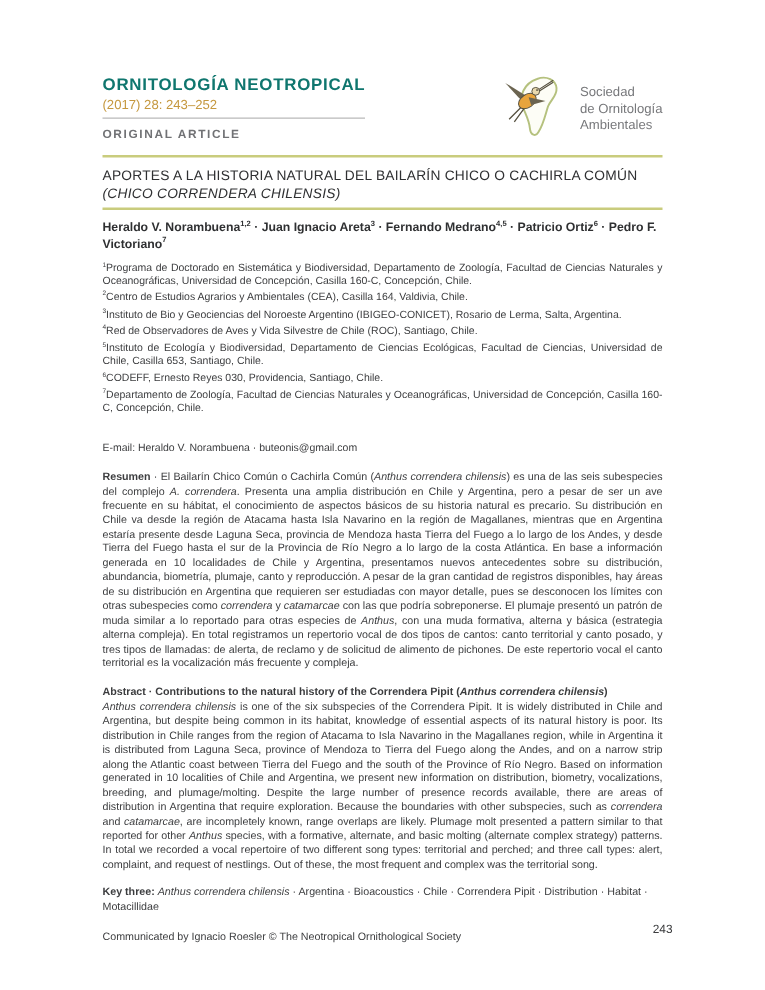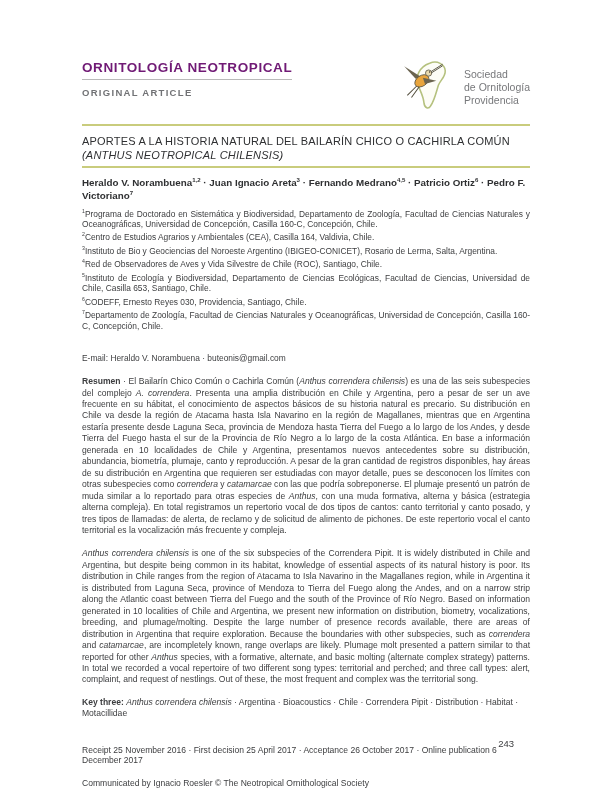--- a/index.html
+++ b/index.html
@@ -12,21 +12,21 @@
     font-family:"Liberation Sans","DejaVu Sans",sans-serif;
     color:var(--text,#3c3d3f);
     overflow:hidden;
   }
   .i{font-style:italic;}
   .b{font-weight:700;}
   sup{font-size:0.62em;vertical-align:super;line-height:0;}
 
   
   .hdr{display:flex;justify-content:space-between;align-items:flex-start;height:64px;}
-  .journal-name{font-size:13.5px;font-weight:700;letter-spacing:0.6px;color:#701a75;}
+  .journal-name{font-size:13.5px;font-weight:700;letter-spacing:0.6px;color:#0f766e;}
   .citation{font-size:10.5px;margin-top:3px;color:var(--citation,#c5983f);}
   .citation-rule{width:210px;height:1px;background:#b9b9b9;margin:4px 0 7px 0;}
   .article-type{font-size:9.5px;font-weight:700;letter-spacing:1.3px;color:#717275;}
   .logo{display:flex;align-items:center;gap:12px;margin-top:-2px;}
   .logo-text{font-size:10.5px;line-height:13px;color:#77787b;}
 
   .rule{height:2px;background:var(--accent-rule,#c9cc7d);border:none;margin:0;}
   .rule.thin{height:1.5px;}
 
   
@@ -45,30 +45,31 @@
   
   .par{font-size:8.55px;line-height:11.45px;text-align:justify;color:#3c3d3f;}
   .resumen{margin-top:13px;}
   .abstract-block{margin-top:12px;}
   .abstract-heading{font-weight:700;text-align:left;}
   .keywords{margin-top:11px;text-align:left;}
 
   
   .dates{margin-top:25px;font-size:8.55px;color:#3c3d3f;}
   .communicated{margin-top:13px;font-size:8.55px;color:#3c3d3f;}
-  .page-num{position:absolute;top:738px;right:98px;font-size:9.5px;color:#3c3d3f;}
+  .page-num{position:absolute;top:738px;right:74px;font-size:9.5px;color:#3c3d3f;}
 </style>
 </head>
 <body>
 
 <div class="page">
 
   <header class="hdr">
     <div class="hdr-left">
       <div class="journal-name">ORNITOLOGÍA NEOTROPICAL</div>
+      <div class="citation">(2017) 28: 243–252</div>
       <div class="citation-rule"></div>
       <div class="article-type">ORIGINAL ARTICLE</div>
     </div>
     <div class="logo">
       <span>
         <svg width="52" height="54" viewBox="0 0 100 104">
 
           <path d="M57,10 C72,4 86,12 87,24 C88,36 78,42 74,52 C70,64 67,80 59,92 C55,99 47,97 46,86 C45,73 38,62 34,50 C30,37 36,17 57,10 Z" fill="#fdfdf6" stroke="#b5c17e" stroke-width="3"></path>
 
           <path d="M34,52 L14,72 M38,54 L22,76" stroke="#55503f" stroke-width="2" fill="none"></path>
@@ -81,53 +82,53 @@
           <circle cx="57" cy="27" r="1.3" fill="#33302a"></circle>
 
           <path d="M60,26 L82,12 M60,29 L82,15" stroke="#55503f" stroke-width="1.8" fill="none"></path>
 
           <path d="M44,38 L70,44 L48,50 Z" fill="#6b6450"></path>
         </svg>
       </span>
       <div class="logo-text">
         <div>Sociedad</div>
         <div>de Ornitología</div>
-        <div>Providencia</div>
+        <div>Ambientales</div>
       </div>
     </div>
   </header>
 
   <div class="rule"></div>
 
   <h1 class="title" style="margin:9px 0 0 0;">
     <div class="l1">APORTES A LA HISTORIA NATURAL DEL BAILARÍN CHICO O CACHIRLA COMÚN</div>
-    <div class="l2">(ANTHUS NEOTROPICAL CHILENSIS)</div>
+    <div class="l2">(CHICO CORRENDERA CHILENSIS)</div>
   </h1>
 
   <div class="rule thin title-rule"></div>
 
   <div class="authors">Heraldo V. Norambuena<sup>1,2</sup> · Juan Ignacio Areta<sup>3</sup> · Fernando Medrano<sup>4,5</sup> · Patricio Ortiz<sup>6</sup> · Pedro F. Victoriano<sup>7</sup></div>
 
   <div class="affils">
     <p class="affil"><sup>1</sup>Programa de Doctorado en Sistemática y Biodiversidad, Departamento de Zoología, Facultad de Ciencias Naturales y Oceanográficas, Universidad de Concepción, Casilla 160-C, Concepción, Chile.</p>
     <p class="affil"><sup>2</sup>Centro de Estudios Agrarios y Ambientales (CEA), Casilla 164, Valdivia, Chile.</p>
     <p class="affil"><sup>3</sup>Instituto de Bio y Geociencias del Noroeste Argentino (IBIGEO-CONICET), Rosario de Lerma, Salta, Argentina.</p>
     <p class="affil"><sup>4</sup>Red de Observadores de Aves y Vida Silvestre de Chile (ROC), Santiago, Chile.</p>
     <p class="affil"><sup>5</sup>Instituto de Ecología y Biodiversidad, Departamento de Ciencias Ecológicas, Facultad de Ciencias, Universidad de Chile, Casilla 653, Santiago, Chile.</p>
     <p class="affil"><sup>6</sup>CODEFF, Ernesto Reyes 030, Providencia, Santiago, Chile.</p>
     <p class="affil"><sup>7</sup>Departamento de Zoología, Facultad de Ciencias Naturales y Oceanográficas, Universidad de Concepción, Casilla 160-C, Concepción, Chile.</p>
     <div class="email">E-mail: Heraldo V. Norambuena · buteonis@gmail.com</div>
   </div>
 
   <p class="par resumen"><span class="b">Resumen</span> · El Bailarín Chico Común o Cachirla Común (<span class="i">Anthus correndera chilensis</span>) es una de las seis subespecies del complejo <span class="i">A. correndera</span>. Presenta una amplia distribución en Chile y Argentina, pero a pesar de ser un ave frecuente en su hábitat, el conocimiento de aspectos básicos de su historia natural es precario. Su distribución en Chile va desde la región de Atacama hasta Isla Navarino en la región de Magallanes, mientras que en Argentina estaría presente desde Laguna Seca, provincia de Mendoza hasta Tierra del Fuego a lo largo de los Andes, y desde Tierra del Fuego hasta el sur de la Provincia de Río Negro a lo largo de la costa Atlántica. En base a información generada en 10 localidades de Chile y Argentina, presentamos nuevos antecedentes sobre su distribución, abundancia, biometría, plumaje, canto y reproducción. A pesar de la gran cantidad de registros disponibles, hay áreas de su distribución en Argentina que requieren ser estudiadas con mayor detalle, pues se desconocen los límites con otras subespecies como <span class="i">correndera</span> y <span class="i">catamarcae</span> con las que podría sobreponerse. El plumaje presentó un patrón de muda similar a lo reportado para otras especies de <span class="i">Anthus</span>, con una muda formativa, alterna y básica (estrategia alterna compleja). En total registramos un repertorio vocal de dos tipos de cantos: canto territorial y canto posado, y tres tipos de llamadas: de alerta, de reclamo y de solicitud de alimento de pichones. De este repertorio vocal el canto territorial es la vocalización más frecuente y compleja.</p>
 
   <div class="abstract-block">
+    <div class="par abstract-heading">Abstract · Contributions to the natural history of the Correndera Pipit (<span class="i">Anthus correndera chilensis</span>)</div>
     <p class="par" style="margin:0;"><span class="i">Anthus correndera chilensis</span> is one of the six subspecies of the Correndera Pipit. It is widely distributed in Chile and Argentina, but despite being common in its habitat, knowledge of essential aspects of its natural history is poor. Its distribution in Chile ranges from the region of Atacama to Isla Navarino in the Magallanes region, while in Argentina it is distributed from Laguna Seca, province of Mendoza to Tierra del Fuego along the Andes, and on a narrow strip along the Atlantic coast between Tierra del Fuego and the south of the Province of Río Negro. Based on information generated in 10 localities of Chile and Argentina, we present new information on distribution, biometry, vocalizations, breeding, and plumage/molting. Despite the large number of presence records available, there are areas of distribution in Argentina that require exploration. Because the boundaries with other subspecies, such as <span class="i">correndera</span> and <span class="i">catamarcae</span>, are incompletely known, range overlaps are likely. Plumage molt presented a pattern similar to that reported for other <span class="i">Anthus</span> species, with a formative, alternate, and basic molting (alternate complex strategy) patterns. In total we recorded a vocal repertoire of two different song types: territorial and perched; and three call types: alert, complaint, and request of nestlings. Out of these, the most frequent and complex was the territorial song.</p>
   </div>
 
   <p class="par keywords"><span class="b">Key three:</span> <span class="i">Anthus correndera chilensis</span> · Argentina · Bioacoustics · Chile · Correndera Pipit · Distribution · Habitat · Motacillidae</p>
 
-  <div class="dates">Receipt 25 November 2016 · First decision 25 April 2017 · Acceptance 26 October 2017 · Online publication 6 December 2017</div>
   <div class="communicated">Communicated by Ignacio Roesler © The Neotropical Ornithological Society</div>
 
   <div class="page-num">243</div>
 
 </div>
 
 </body></html>

